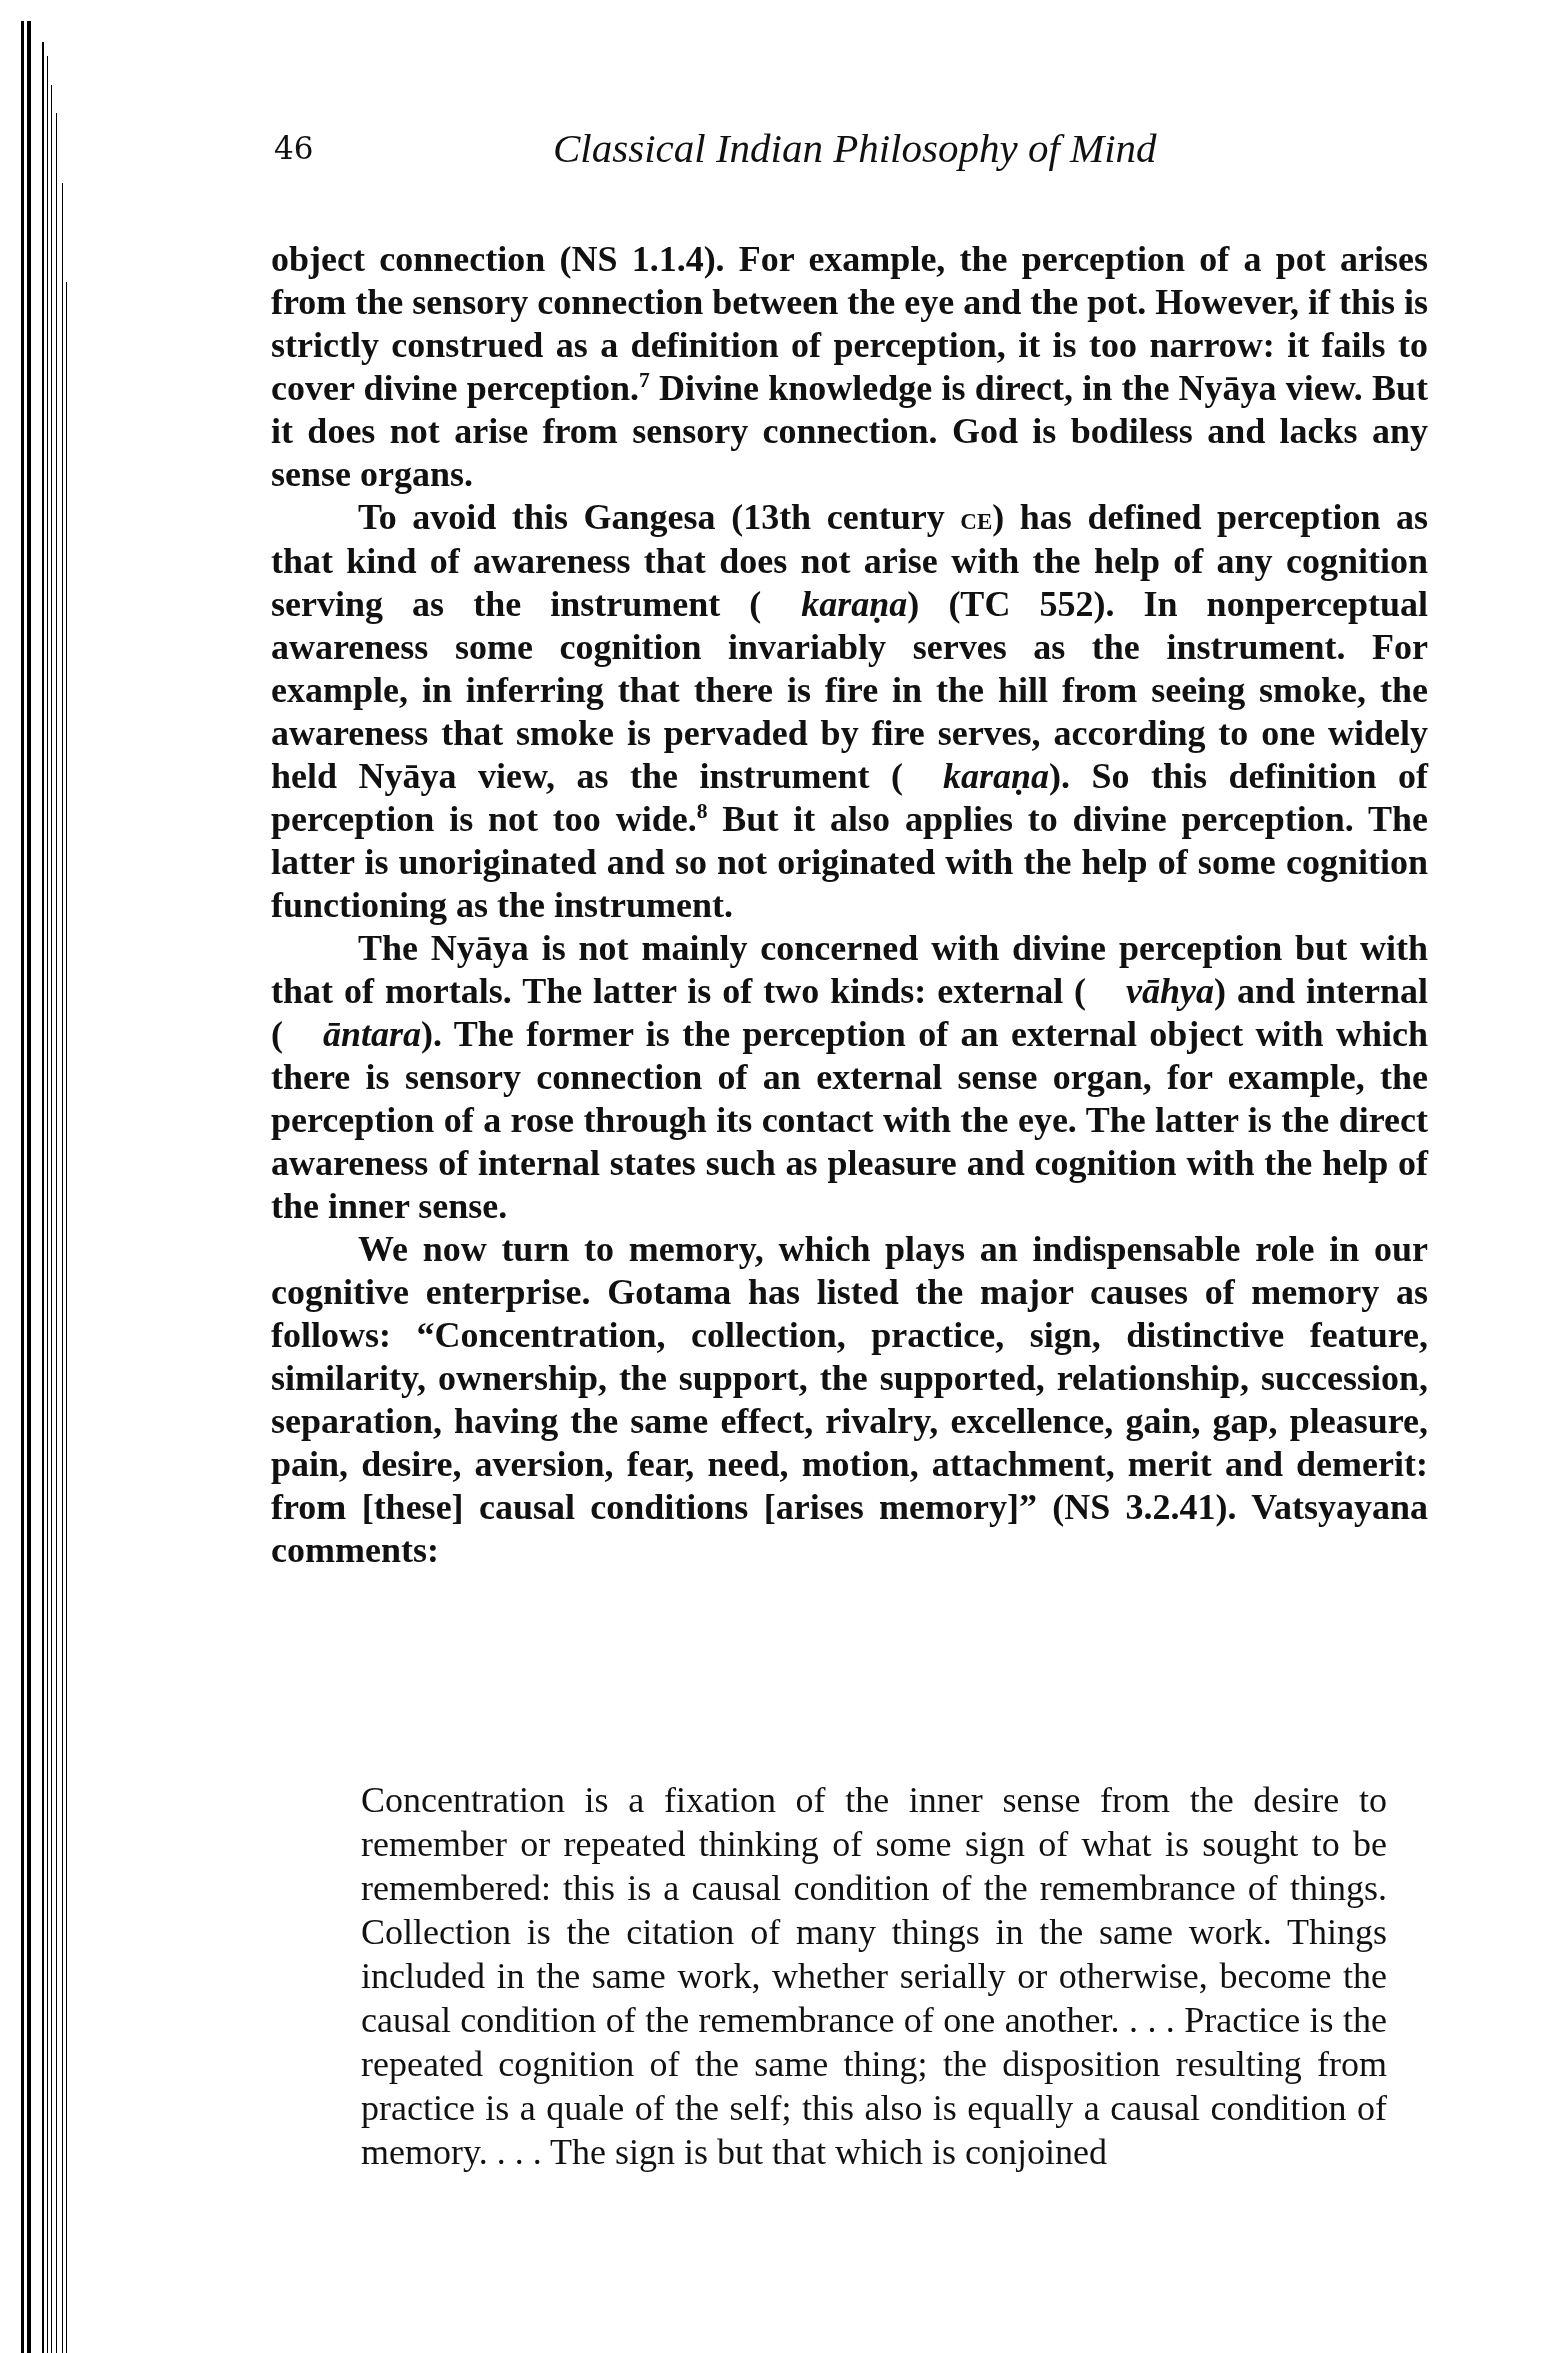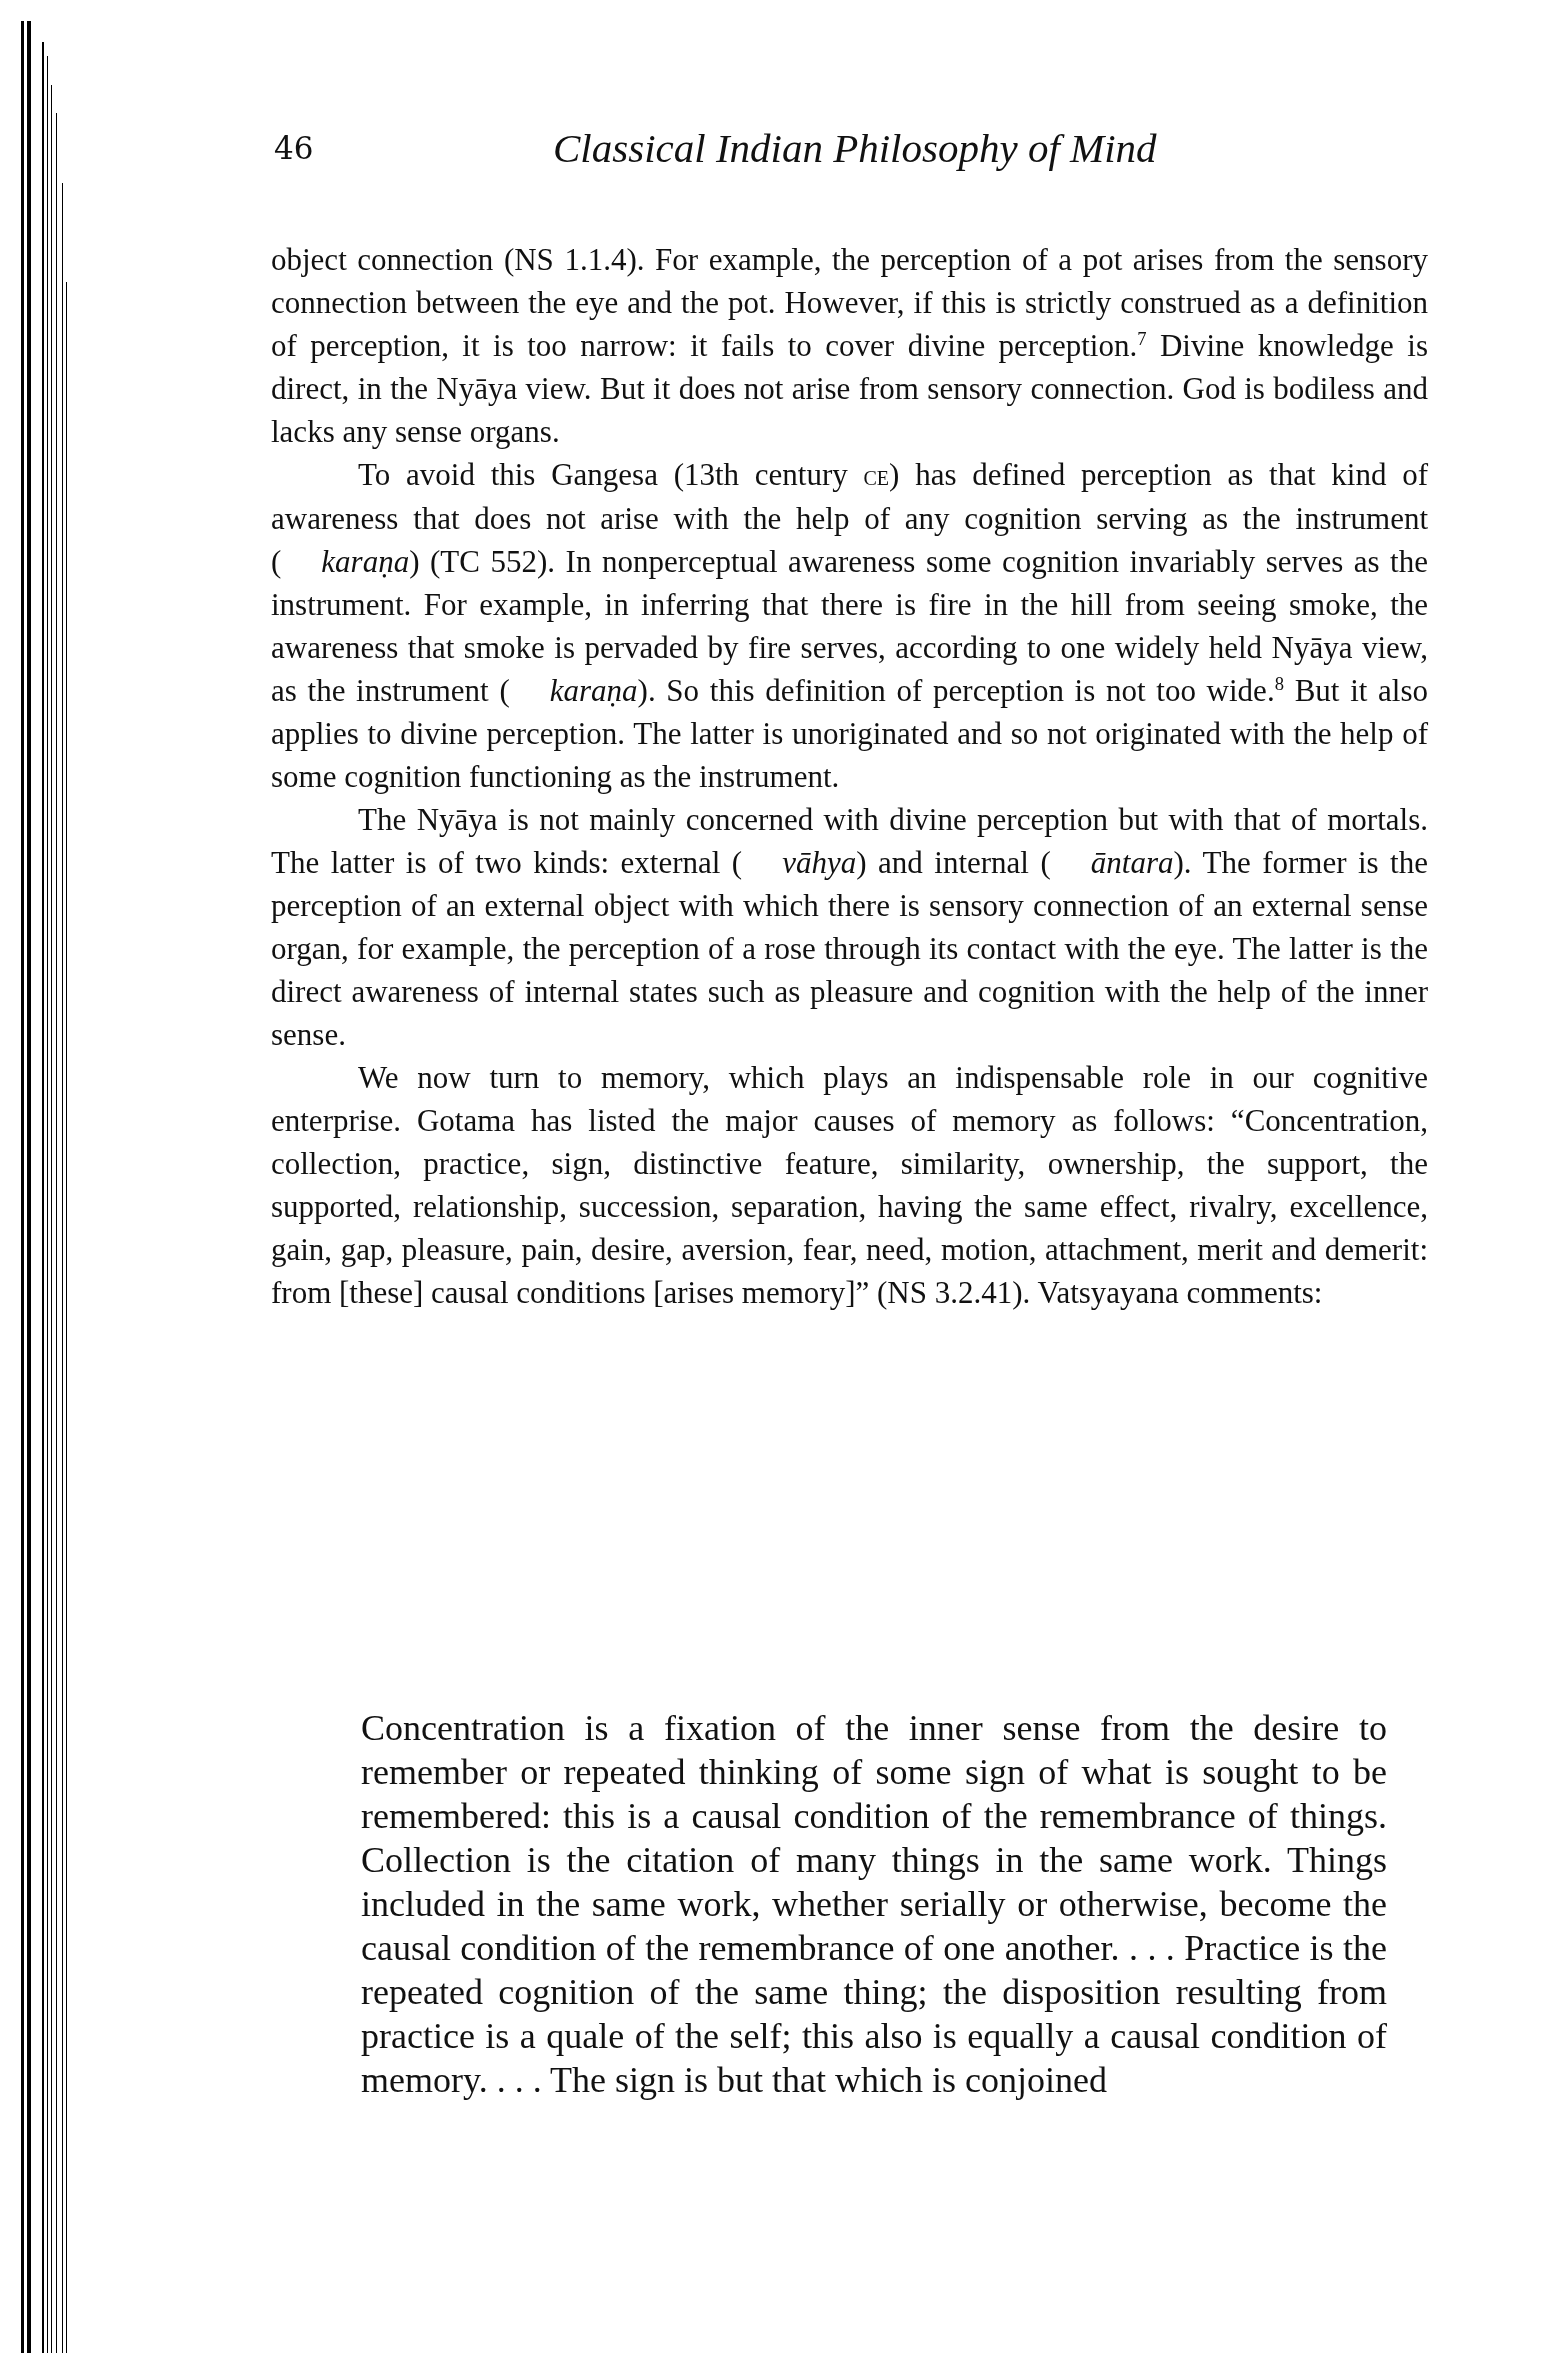--- a/index.html
+++ b/index.html
@@ -18,27 +18,28 @@
     font-size: 31px; line-height: 42px;
   }
   .page-number { position: absolute; left: 0; top: 0; }
   .running-title {
     position: absolute; left: 279px; top: 0; font-style: italic;
     font-family: "Liberation Serif", "DejaVu Serif", serif; font-size: 41px;
   }
   .body-text {
     position: absolute; top: 238px; left: 271px; width: 1157px;
     font-family: "Liberation Serif", "DejaVu Serif", serif;
-    font-size: 31px; line-height: 43px; text-align: justify;
+    font-size: 36px; line-height: 43px; text-align: justify;
     hyphens: manual;
+    font-weight: bold;
   }
   .body-text p { margin: 0; }
   .body-text p.indent { text-indent: 87px; }
   .blockquote {
-    position: absolute; top: 1706px; left: 361px; width: 1026px;
+    position: absolute; top: 1778px; left: 361px; width: 1026px;
     font-family: "Liberation Serif", "DejaVu Serif", serif;
     font-size: 36px; line-height: 44px; text-align: justify;
   }
   .blockquote p { margin: 0; }
   sup { font-size: 60%; line-height: 0; vertical-align: super; }
   .sc { font-variant: small-caps; font-size: 90%; }
   em { font-style: italic; margin-left: 40px; }
 </style>
 </head>
 <body>

